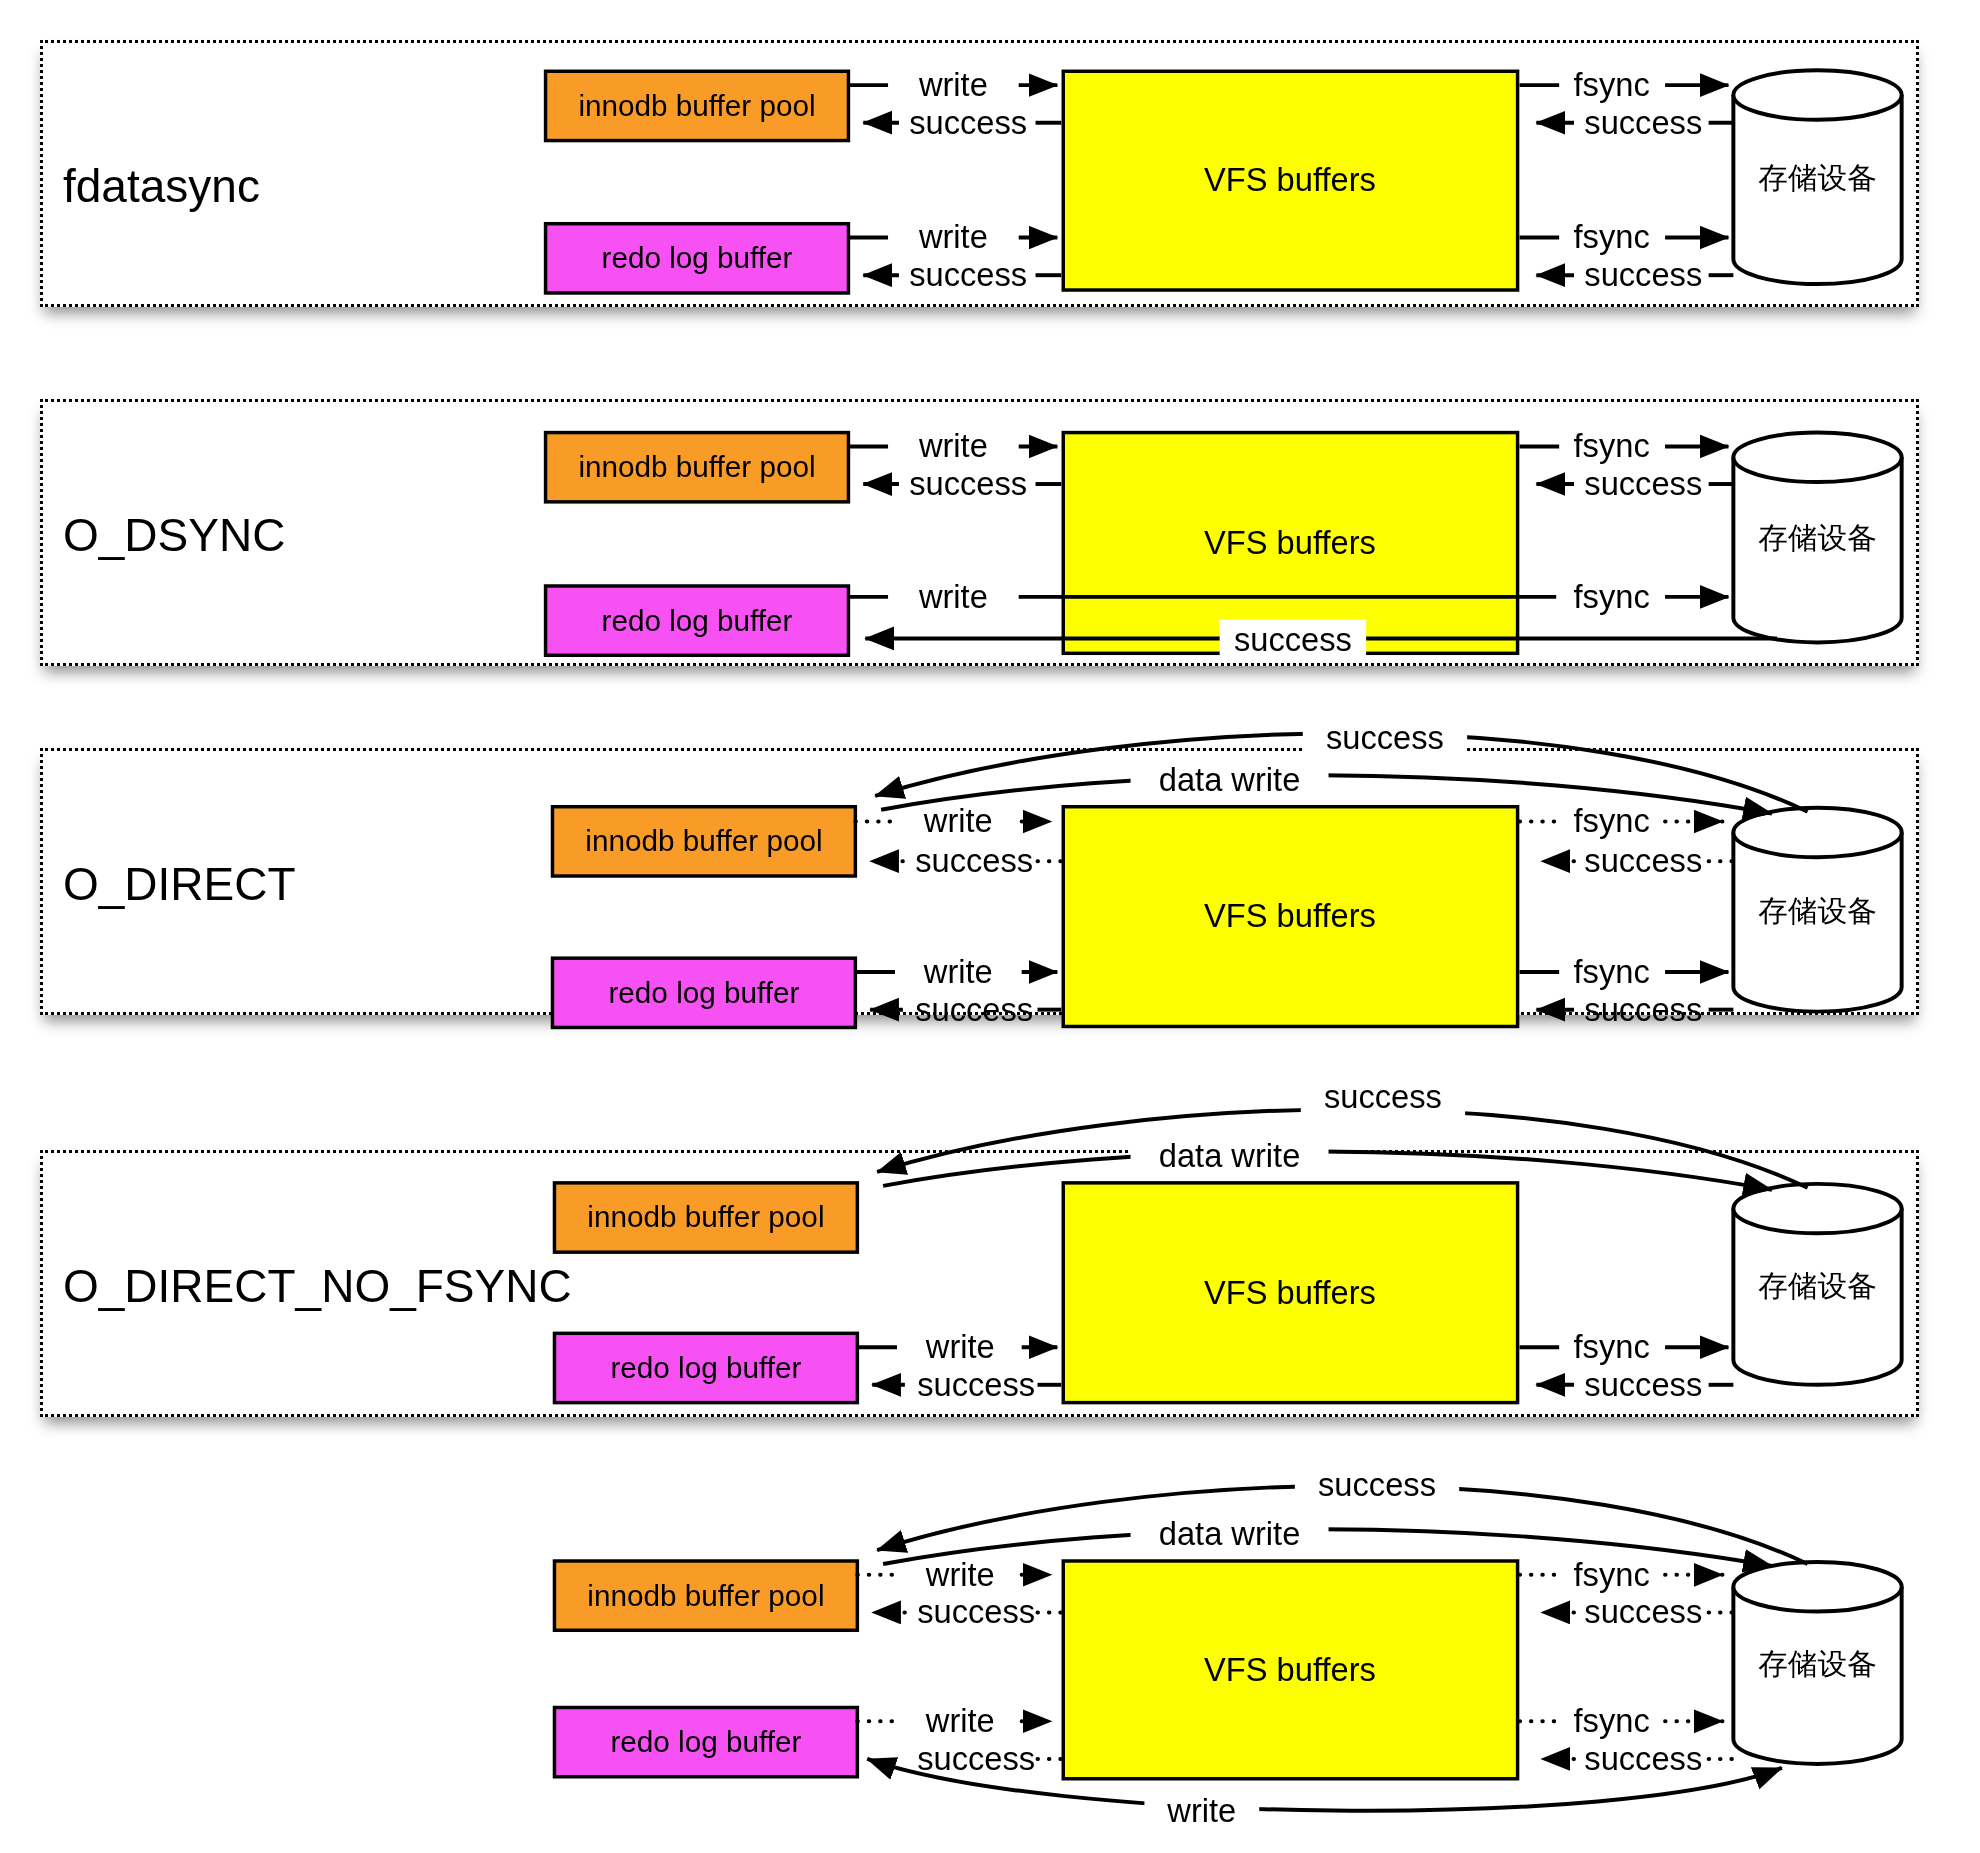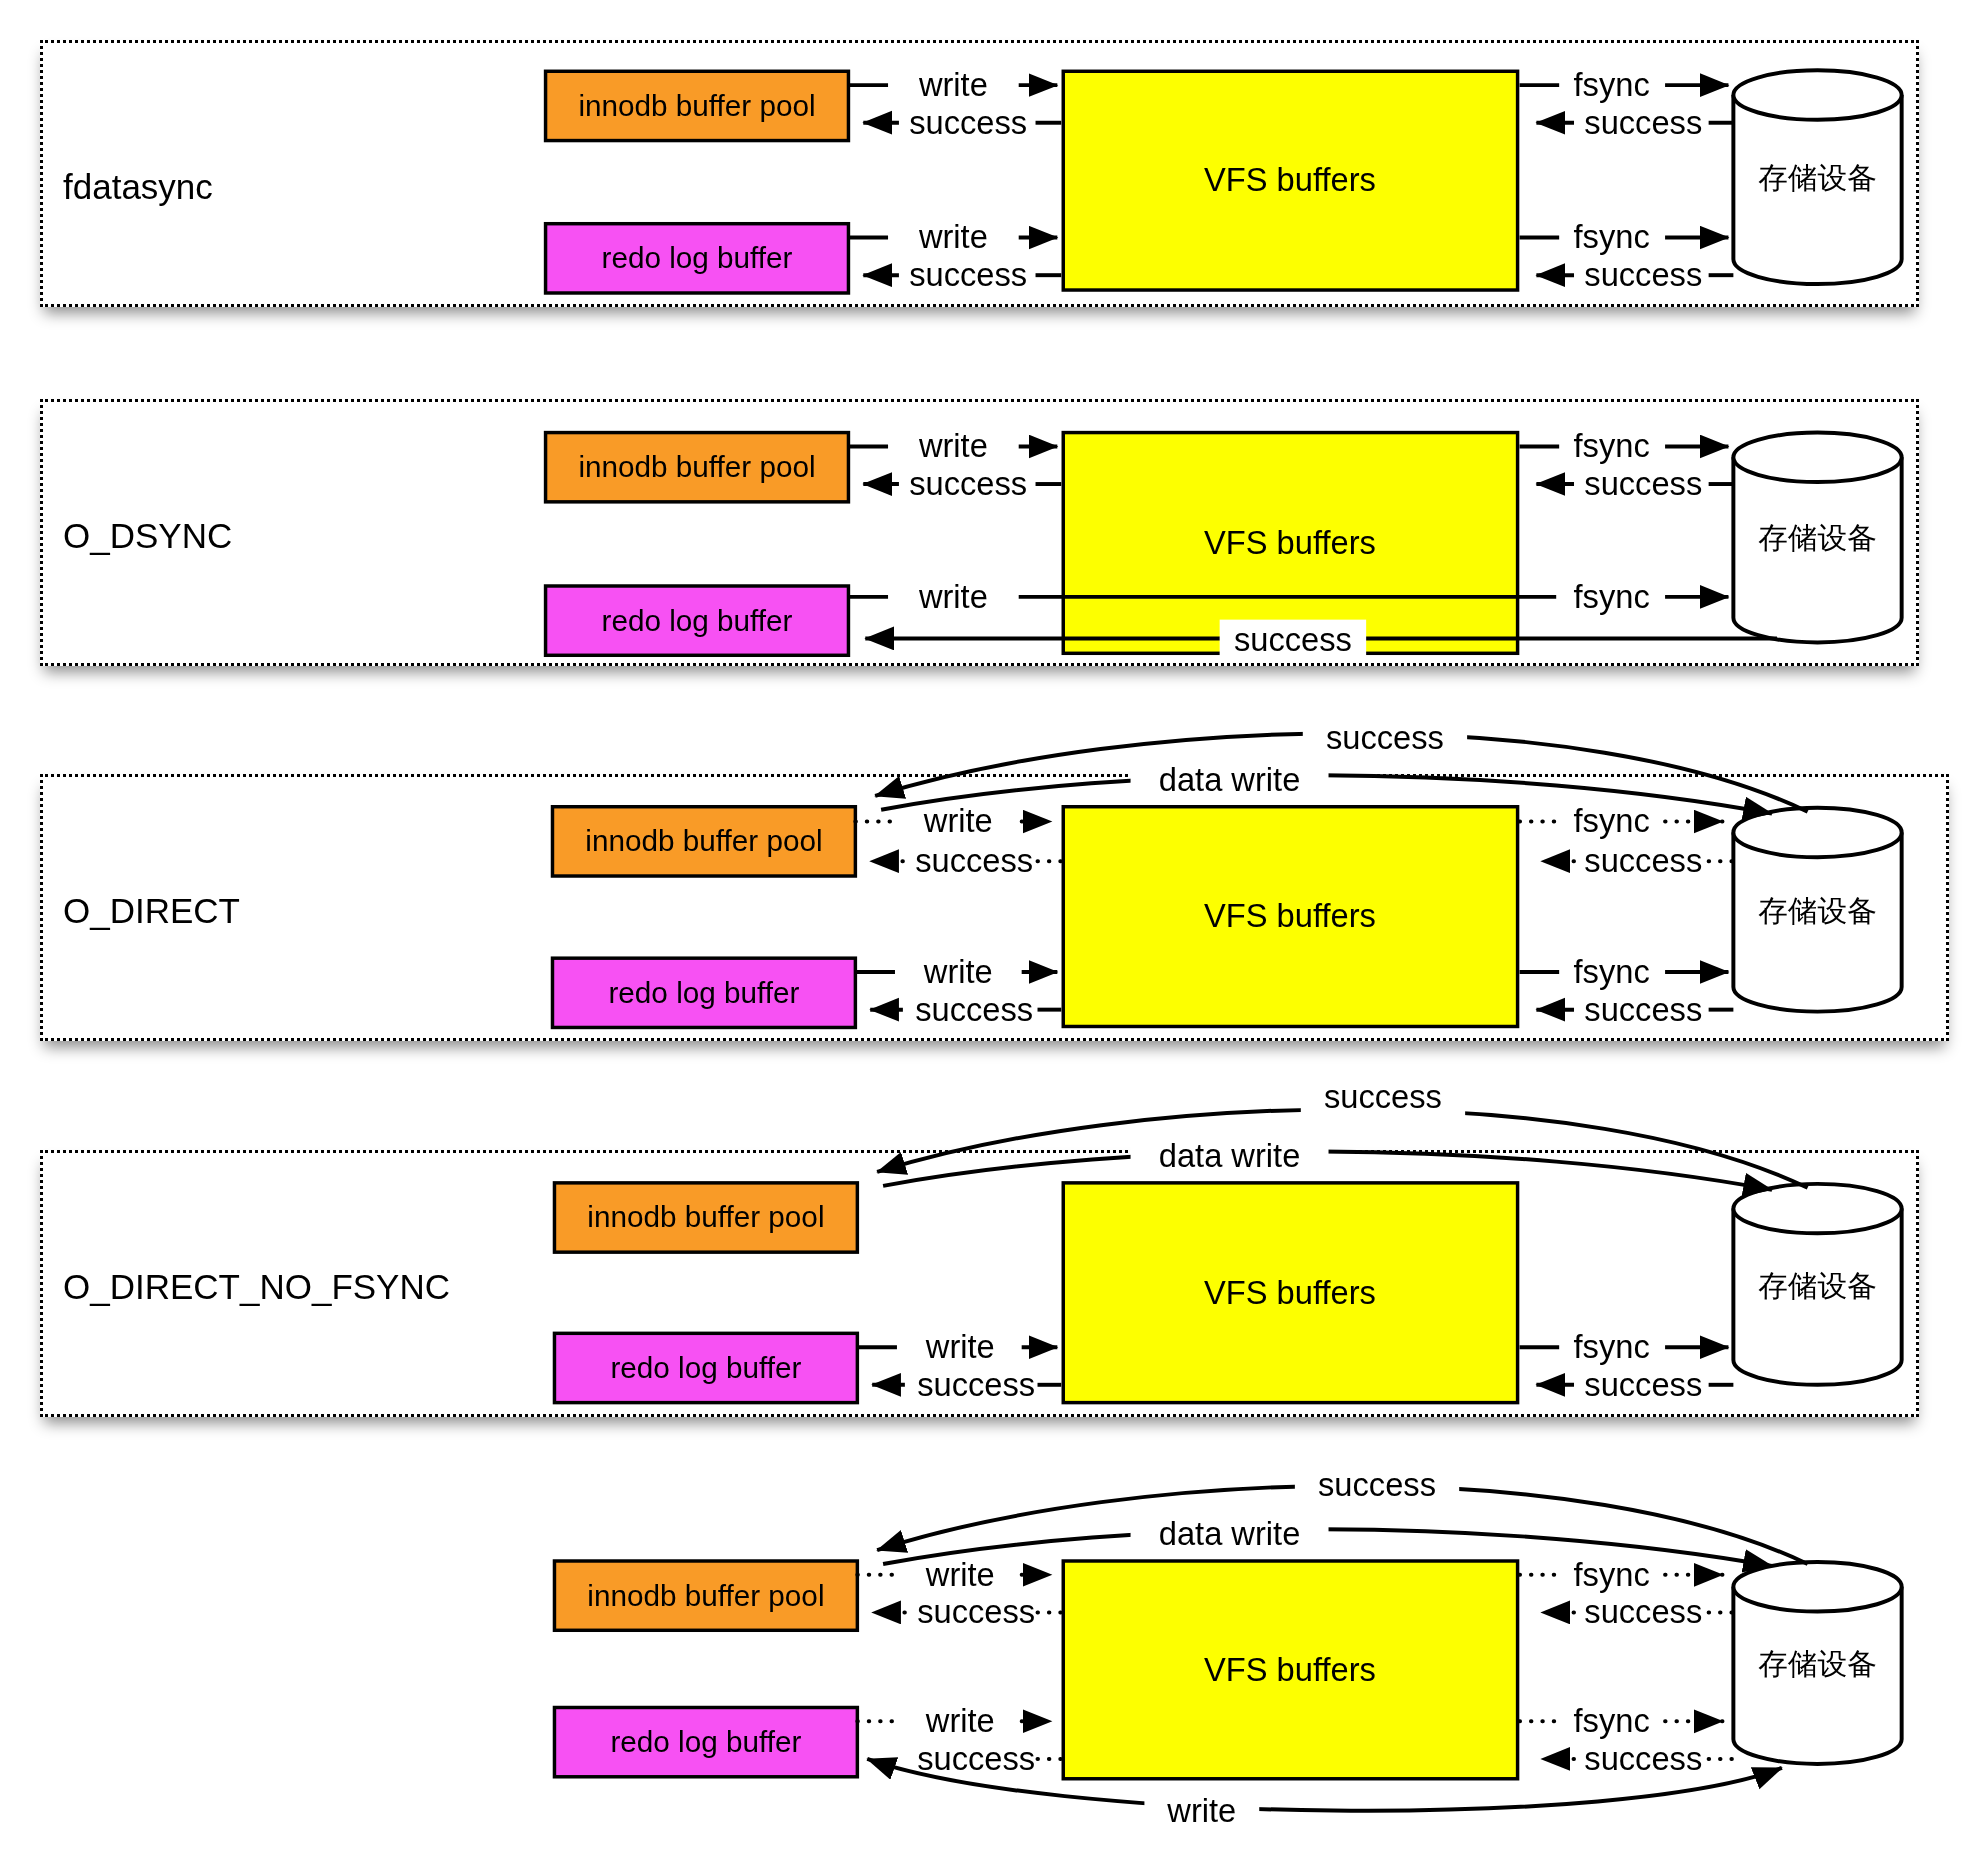--- a/index.html
+++ b/index.html
@@ -1,20 +1,20 @@
 <!DOCTYPE html>
 <html><head>
 <meta charset="utf-8">
 <style>
   html,body{margin:0;padding:0;background:#ffffff;}
   #canvas{position:relative;width:1980px;height:1853px;background:#ffffff;
           font-family:"Liberation Sans", sans-serif;overflow:hidden;}
   .panel{position:absolute;left:40px;width:1873px;border:3px dotted #000;
          background:#fff;box-shadow:0 10px 14px -4px rgba(0,0,0,0.45);}
-  .panel-title{position:absolute;left:20px;font-size:35px;color:#000;
+  .panel-title{position:absolute;left:20px;font-size:46px;color:#000;
                height:59px;line-height:59px;white-space:nowrap;}
   svg{position:absolute;top:0;left:0;pointer-events:none;}
   .ln{stroke:#000;stroke-width:4;fill:none;}
   .dt{stroke-dasharray:0.5 11;stroke-linecap:round;}
   .crv{stroke:#000;stroke-width:4;fill:none;}
   .albl{font:33px "Liberation Sans", sans-serif;fill:#000;text-anchor:middle;}
   .blbl{font:30px "Liberation Sans", sans-serif;fill:#000;text-anchor:middle;}
   .vlbl{font:33px "Liberation Sans", sans-serif;fill:#000;text-anchor:middle;}
   .box{stroke:#000;stroke-width:3.5;}
   .cyl{stroke:#000;stroke-width:4;fill:#fff;}
@@ -24,21 +24,21 @@
 <body>
 
 <div id="canvas">
 
   <div class="panel" style="top:40px;height:261px;">
     <div class="panel-title" style="top:114px;">fdatasync</div>
   </div>
   <div class="panel" style="top:399px;height:261px;">
     <div class="panel-title" style="top:104px;">O_DSYNC</div>
   </div>
-  <div class="panel" style="top:774px;height:261px;padding-left:30px;">
+  <div class="panel" style="top:748px;height:261px;">
     <div class="panel-title" style="top:104px;">O_DIRECT</div>
   </div>
   <div class="panel" style="top:1150px;height:261px;">
     <div class="panel-title" style="top:104px;">O_DIRECT_NO_FSYNC</div>
   </div>
 
   <svg width="1980" height="1853" viewBox="0 0 2000 1872">
     <defs>
       <marker id="ah" markerUnits="userSpaceOnUse" markerWidth="34" markerHeight="26" refX="29" refY="12" orient="auto">
         <path d="M0,0 L30,12 L0,24 z" fill="#000"></path>

